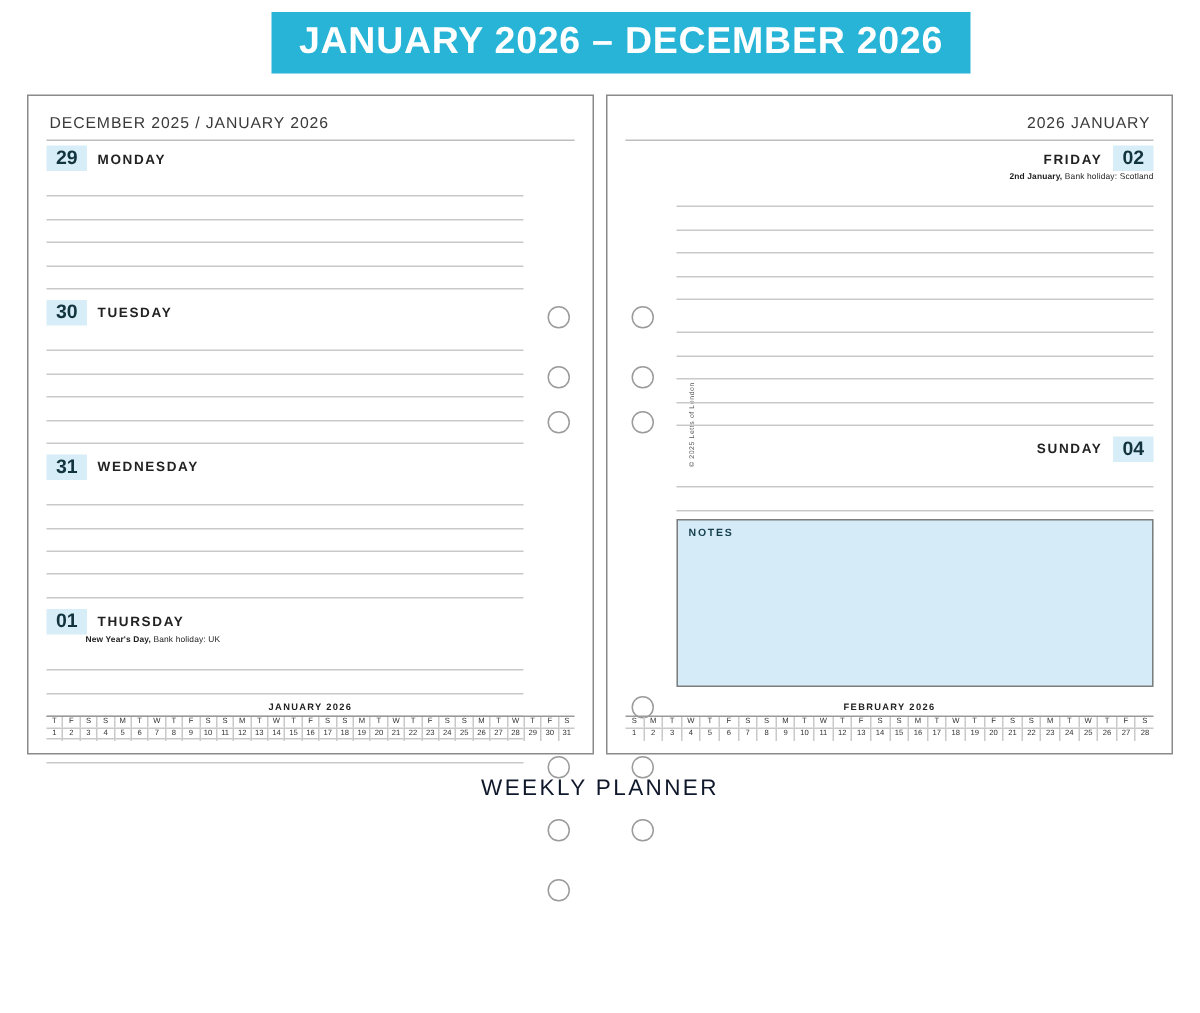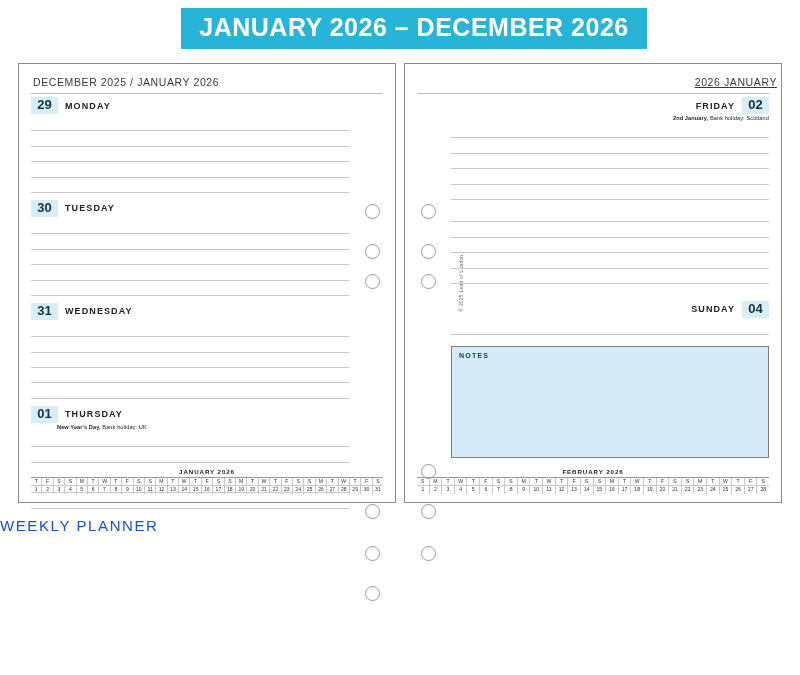--- a/index.html
+++ b/index.html
@@ -56,21 +56,21 @@
 
   
   .month-head {
     position: absolute;
     top: 12px;
     font-size: 10.5px;
     letter-spacing: 0.6px;
     color: #3a3a3a;
   }
   .month-head.left { left: 14px; }
-  .month-head.right { right: 4px; text-decoration: underline; }
+  .month-head.right { right: 14px; }
 
   .head-rule {
     position: absolute;
     left: 12px;
     right: 12px;
     top: 29px;
     border-top: 1px solid #bdbdbd;
   }
 
   
@@ -220,24 +220,25 @@
   }
   .mini-cell:last-child { border-right: none; }
   .mini-dow { color: #333; }
   .mini-num { color: #333; }
   .mini-sep {
     border-top: 1px solid #c9c9c9;
   }
 
   
   .footer {
+    text-align: center;
     margin-top: 14px;
     font-size: 15px;
     letter-spacing: 1.6px;
-    color: #1d4ed8;
+    color: #0f172a;
   }
 </style>
 </head>
 <body>
 
 <div class="banner-wrap">
   <div class="banner">JANUARY 2026 – DECEMBER 2026</div>
 </div>
 
 <div class="pages">
@@ -431,21 +432,21 @@
         <div class="day" style="margin-top:7px">
           <div class="lines">
             <div class="ln"></div>
             <div class="ln"></div>
             <div class="ln"></div>
             <div class="ln"></div>
             <div class="ln day-sep"></div>
           </div>
         </div>
 
-        <div class="day" style="margin-top:17px">
+        <div class="day" style="margin-top:7px">
           <div class="day-head rightalign">
             <span class="dayname">SUNDAY</span>
             <span class="daynum">04</span>
           </div>
           <div class="lines">
             <div class="ln"></div>
             <div class="ln"></div>
             <div class="ln"></div>
             <div class="ln day-sep"></div>
           </div>

